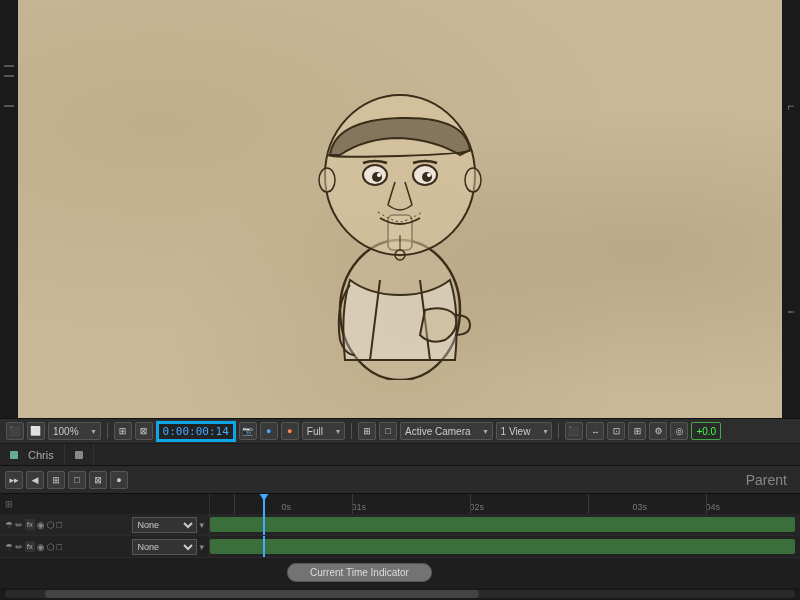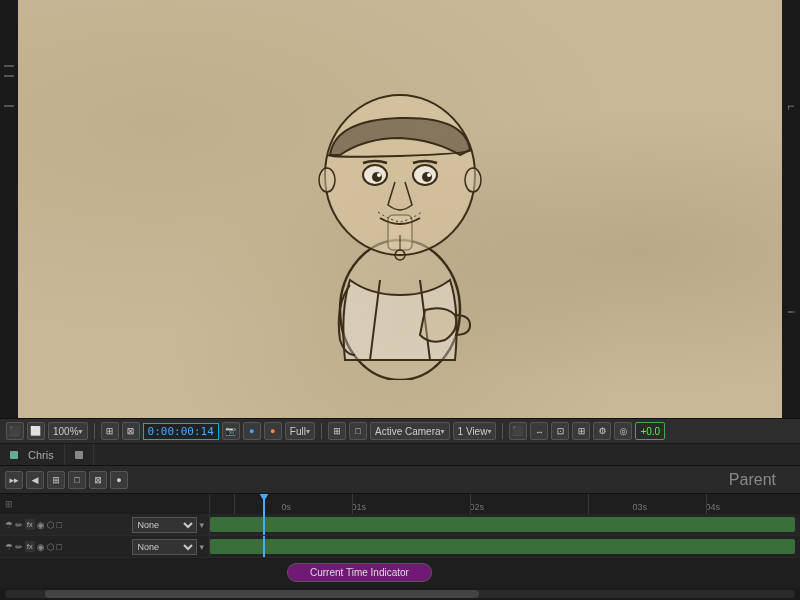--- a/index.html
+++ b/index.html
@@ -100,30 +100,30 @@
       background: #3a3a3a;
       border: 1px solid #555;
       color: #ccc;
       font-size: 10px;
       height: 18px;
       display: flex;
       align-items: center;
       padding: 0 4px;
       border-radius: 2px;
       cursor: pointer;
-      gap: 0;
+      gap: 13px;
     }
 
     .timecode {
       color: #4af;
       font-size: 11px;
       font-family: monospace;
       background: #222;
       padding: 1px 4px;
-      border: 1px solid #0ea5e9;
+      border: 3px solid #0ea5e9;
     }
 
     
     #tabs-row {
       height: 22px;
       background: #252525;
       display: flex;
       align-items: stretch;
       border-bottom: 1px solid #111;
     }
@@ -351,21 +351,21 @@
 
     <div id="timeline-controls" style="height:28px;background:#2a2a2a;display:flex;align-items:center;padding:0 5px;gap:3px;border-bottom:1px solid #111;flex-shrink:0;">
       <div class="icon-btn">▸▸</div>
       <div class="icon-btn">◀</div>
       <div class="icon-btn">⊞</div>
       <div class="icon-btn">□</div>
       <div class="icon-btn">⊠</div>
       <div class="icon-btn">●</div>
       <div style="flex:1;"></div>
 
-      <span style="font-size:16px;color:#888;margin-right:19px;">Parent</span>
+      <span style="font-size:14px;color:#888;margin-right:8px;">Parent</span>
     </div>
 
     <div id="timeline-header-row" style="height:20px;background:#222;display:flex;flex-shrink:0;">
 
       <div style="width:210px;min-width:210px;border-right:1px solid #333;background:#1e1e1e;display:flex;align-items:center;padding-left:5px;">
         <span style="font-size:9px;color:#666;">⊞</span>
       </div>
 
       <div id="timeline-ruler" style="flex:1;position:relative;overflow:hidden;">
 
@@ -436,21 +436,21 @@
         </div>
         <div style="flex:1;position:relative;height:100%;">
           <div style="position:absolute;left:0;top:3px;right:5px;height:15px;background:#3a6e3a;border-radius:2px;"></div>
 
           <div style="position:absolute;left:9%;top:0;bottom:0;width:2px;background:#4af;z-index:5;"></div>
         </div>
       </div>
 
       <div style="position:relative;height:30px;background:#1e1e1e;">
 
-        <div id="cti-tooltip" style="position:absolute;left:calc(9% + 210px + 5px);top:5px;background:#701a75;border:1px solid #555;color:#ddd;padding:3px 22px;font-size:10px;white-space:nowrap;border-radius:9px;z-index:20;">
+        <div id="cti-tooltip" style="position:absolute;left:calc(9% + 210px + 5px);top:5px;background:#737373;border:1px solid #555;color:#ddd;padding:3px 22px;font-size:10px;white-space:nowrap;border-radius:9px;z-index:20;">
           <span>Current Time Indicator</span>
         </div>
       </div>
 
     </div>
 
     <div style="height:12px;background:#1a1a1a;display:flex;align-items:center;flex-shrink:0;">
       <div style="flex:1;height:8px;background:#2a2a2a;margin:0 5px;border-radius:4px;position:relative;">
         <div style="position:absolute;left:5%;width:55%;height:100%;background:#444;border-radius:4px;"></div>
       </div>

